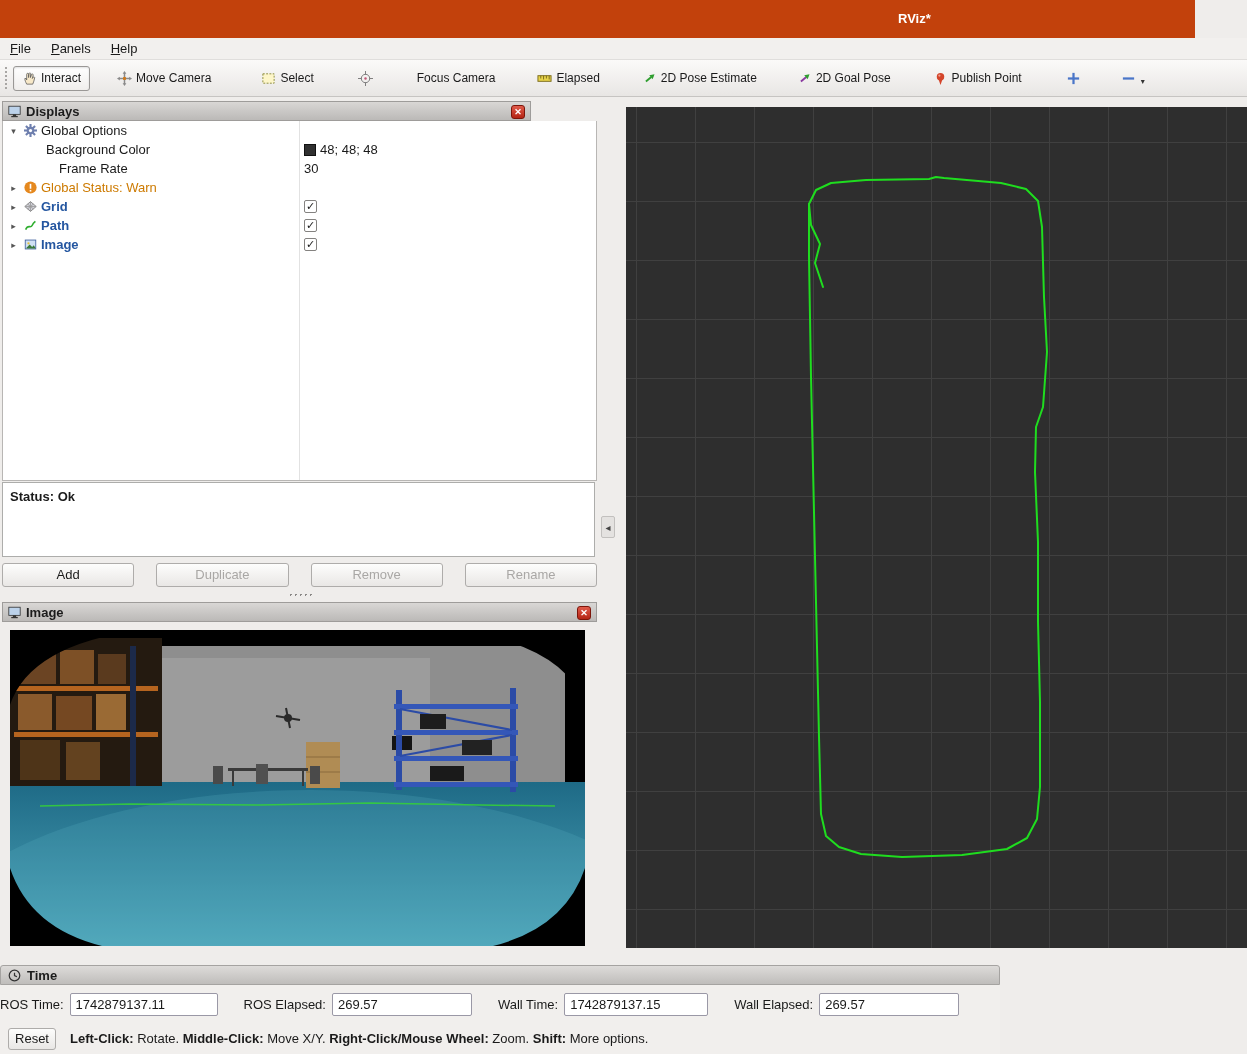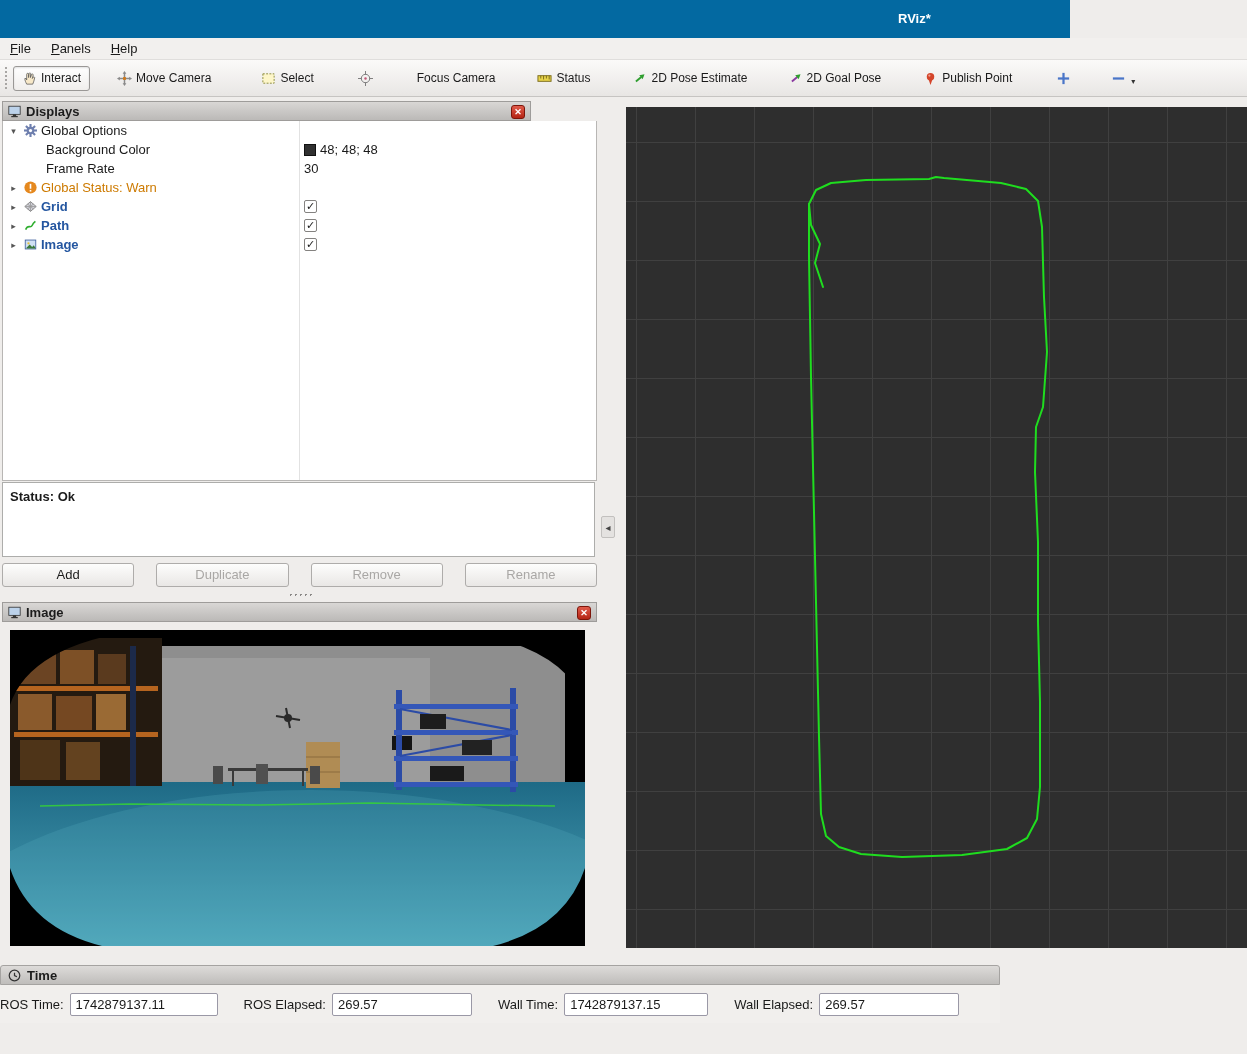--- a/index.html
+++ b/index.html
@@ -1,19 +1,19 @@
 <!DOCTYPE html>
 <html><head>
 <meta charset="utf-8">
 <style>
   * { box-sizing: border-box; margin: 0; padding: 0; }
   html,body { width:1247px; height:1054px; }
   body { font-family:"Liberation Sans", sans-serif; background:#efedeb; position:relative; overflow:hidden; }
 
-  .titlebar { position:absolute; left:0; top:0; width:1070px; height:38px; background:#0369a1; }
+  .titlebar { position:absolute; left:0; top:0; width:1195px; height:38px; background:#c2410c; }
   .titlebar .title { position:absolute; left:898px; top:11px; color:#fff; font-weight:bold; font-size:13px; }
 
   .menubar { position:absolute; left:0; top:38px; width:1247px; height:22px; background:#f2f0ee; display:flex; align-items:center; border-bottom:1px solid #e0dedc; }
   .menu-item { padding:0 10px; font-size:13px; color:#1a1a1a; height:22px; line-height:22px; cursor:default; }
   .menu-item .u { text-decoration:underline; }
 
   .toolbar { position:absolute; left:0; top:60px; width:1247px; height:37px; background:linear-gradient(#fbfaf9,#e8e6e4); border-bottom:1px solid #c6c4c2; display:flex; align-items:center; padding-left:4px; }
   .grip { width:5px; height:24px; margin-right:4px; background-image:radial-gradient(#a8a6a4 1px, transparent 1px); background-size:4px 4px; }
   .tool-btn { display:flex; align-items:center; gap:4px; font-size:12px; color:#1a1a1a; padding:4px 8px; margin-right:14px; border:1px solid transparent; border-radius:3px; white-space:nowrap; }
   .tool-btn.active { background:linear-gradient(#ffffff,#f0eeec); border:1px solid #9a9896; box-shadow:inset 0 1px 2px rgba(0,0,0,.12); margin-right:18px; }
@@ -141,21 +141,21 @@
         <svg viewBox="0 0 16 16">
           <rect x="1" y="5" width="14" height="6" fill="#e8d44a" stroke="#7a6a1a"></rect>
           <g stroke="#7a6a1a">
             <line x1="4" y1="5" x2="4" y2="8"></line>
             <line x1="7" y1="5" x2="7" y2="9"></line>
             <line x1="10" y1="5" x2="10" y2="8"></line>
             <line x1="13" y1="5" x2="13" y2="9"></line>
           </g>
         </svg>
       </span>
-    <span>Status</span>
+    <span>Elapsed</span>
   </div>
 
   <div class="tool-btn" style="margin-left:10px;">
     <span class="ticon">
         <svg viewBox="0 0 16 16">
           <g transform="rotate(-40 8 8)">
             <line x1="3" y1="8" x2="10.5" y2="8" stroke="#2f9e2f" stroke-width="2"></line>
             <path d="M15 8 10 5.2 10 10.8Z" fill="#2f9e2f"></path>
           </g>
         </svg>
@@ -250,21 +250,21 @@
         <div class="tcell-l" style="padding-left:43px;">
           <span>Background Color</span>
         </div>
         <div class="tcell-r">
           <span class="swatch"></span>
           <span>48; 48; 48</span>
         </div>
       </div>
 
       <div class="trow">
-        <div class="tcell-l" style="padding-left:43px;">
+        <div class="tcell-l" style="padding-left:56px;">
           <span>Frame Rate</span>
         </div>
         <div class="tcell-r">
             <span>30</span>
           </div>
       </div>
 
       <div class="trow">
         <div class="tcell-l" style="padding-left:4px;">
           <span class="expander">▸</span>
@@ -448,13 +448,19 @@
   <div class="time-body">
     <label>ROS Time:</label>
     <input class="time-input w148" readonly="" value="1742879137.11" style="">
     <label>ROS Elapsed:</label>
     <input class="time-input w140" readonly="" value="269.57" style="">
     <label>Wall Time:</label>
     <input class="time-input w144" readonly="" value="1742879137.15" style="">
     <label>Wall Elapsed:</label>
     <input class="time-input w140" readonly="" value="269.57" style="">
   </div>
+  <div class="time-footer">
+    <div class="reset-btn">Reset</div>
+    <div class="help-text">
+      <b>Left-Click:</b><span> Rotate. </span><b>Middle-Click:</b><span> Move X/Y. </span><b>Right-Click/Mouse Wheel:</b><span> Zoom. </span><b>Shift:</b><span> More options.</span>
+    </div>
+  </div>
 </div>
 
 </body></html>

